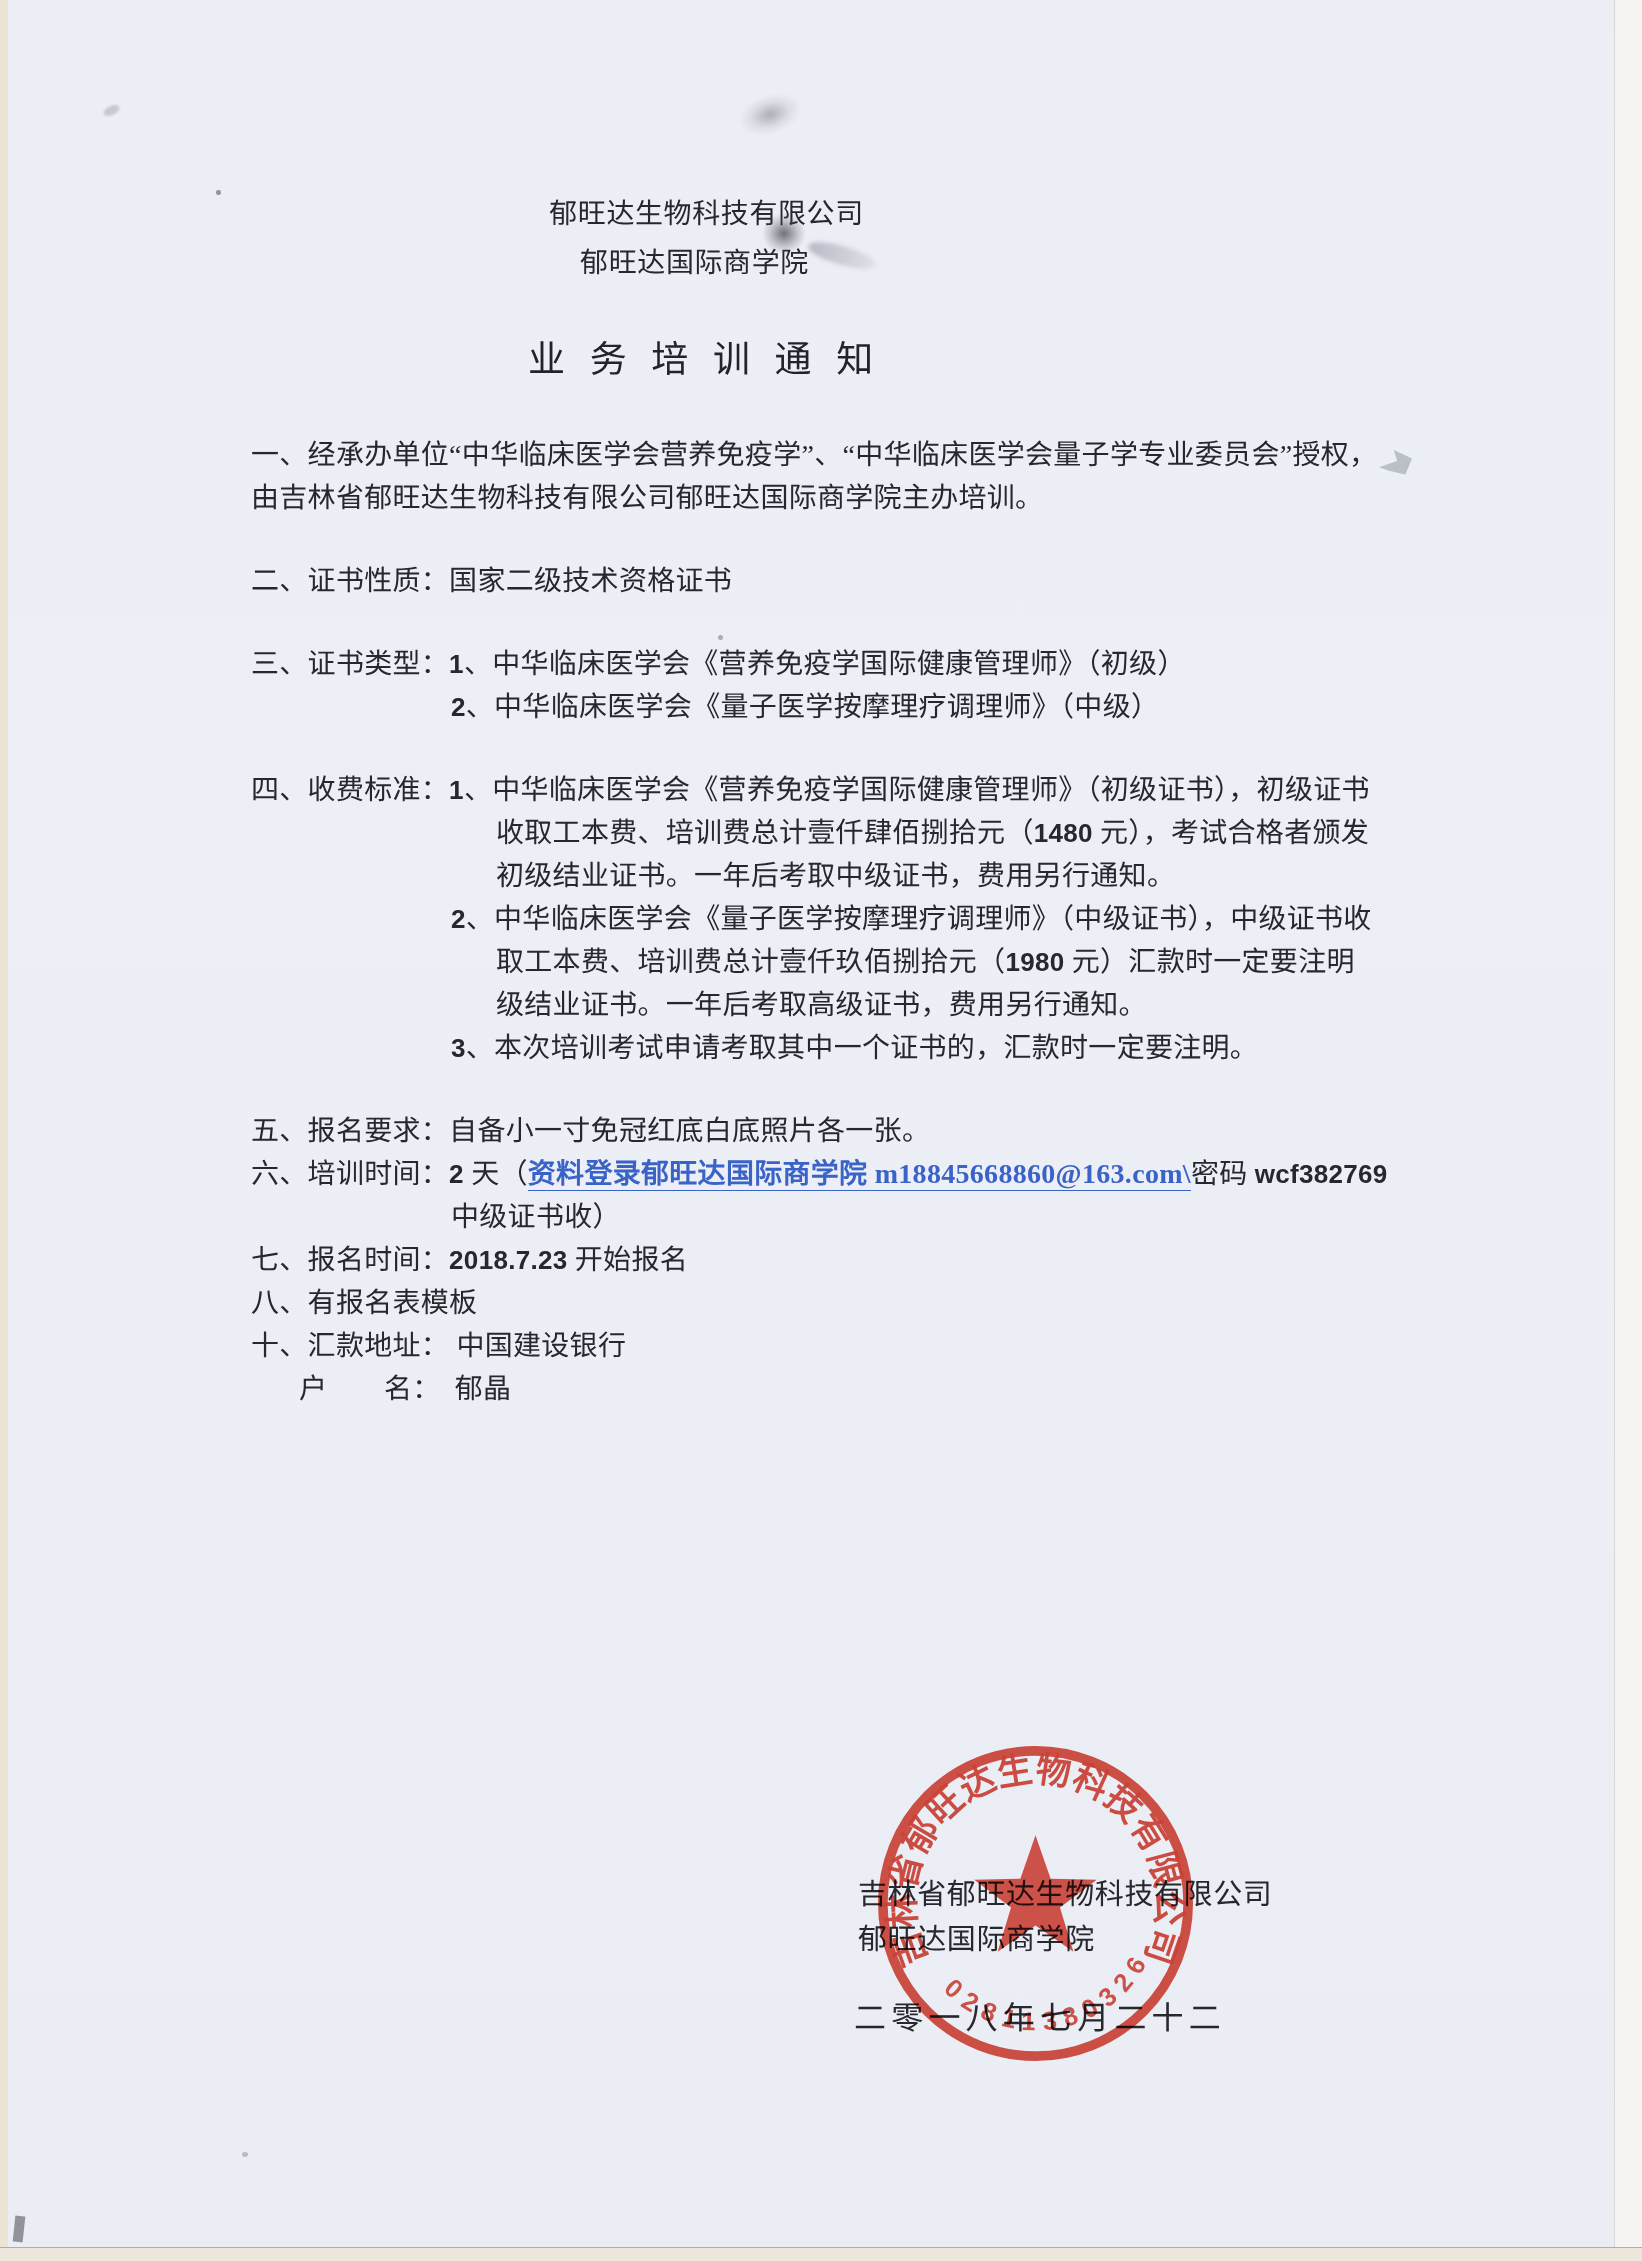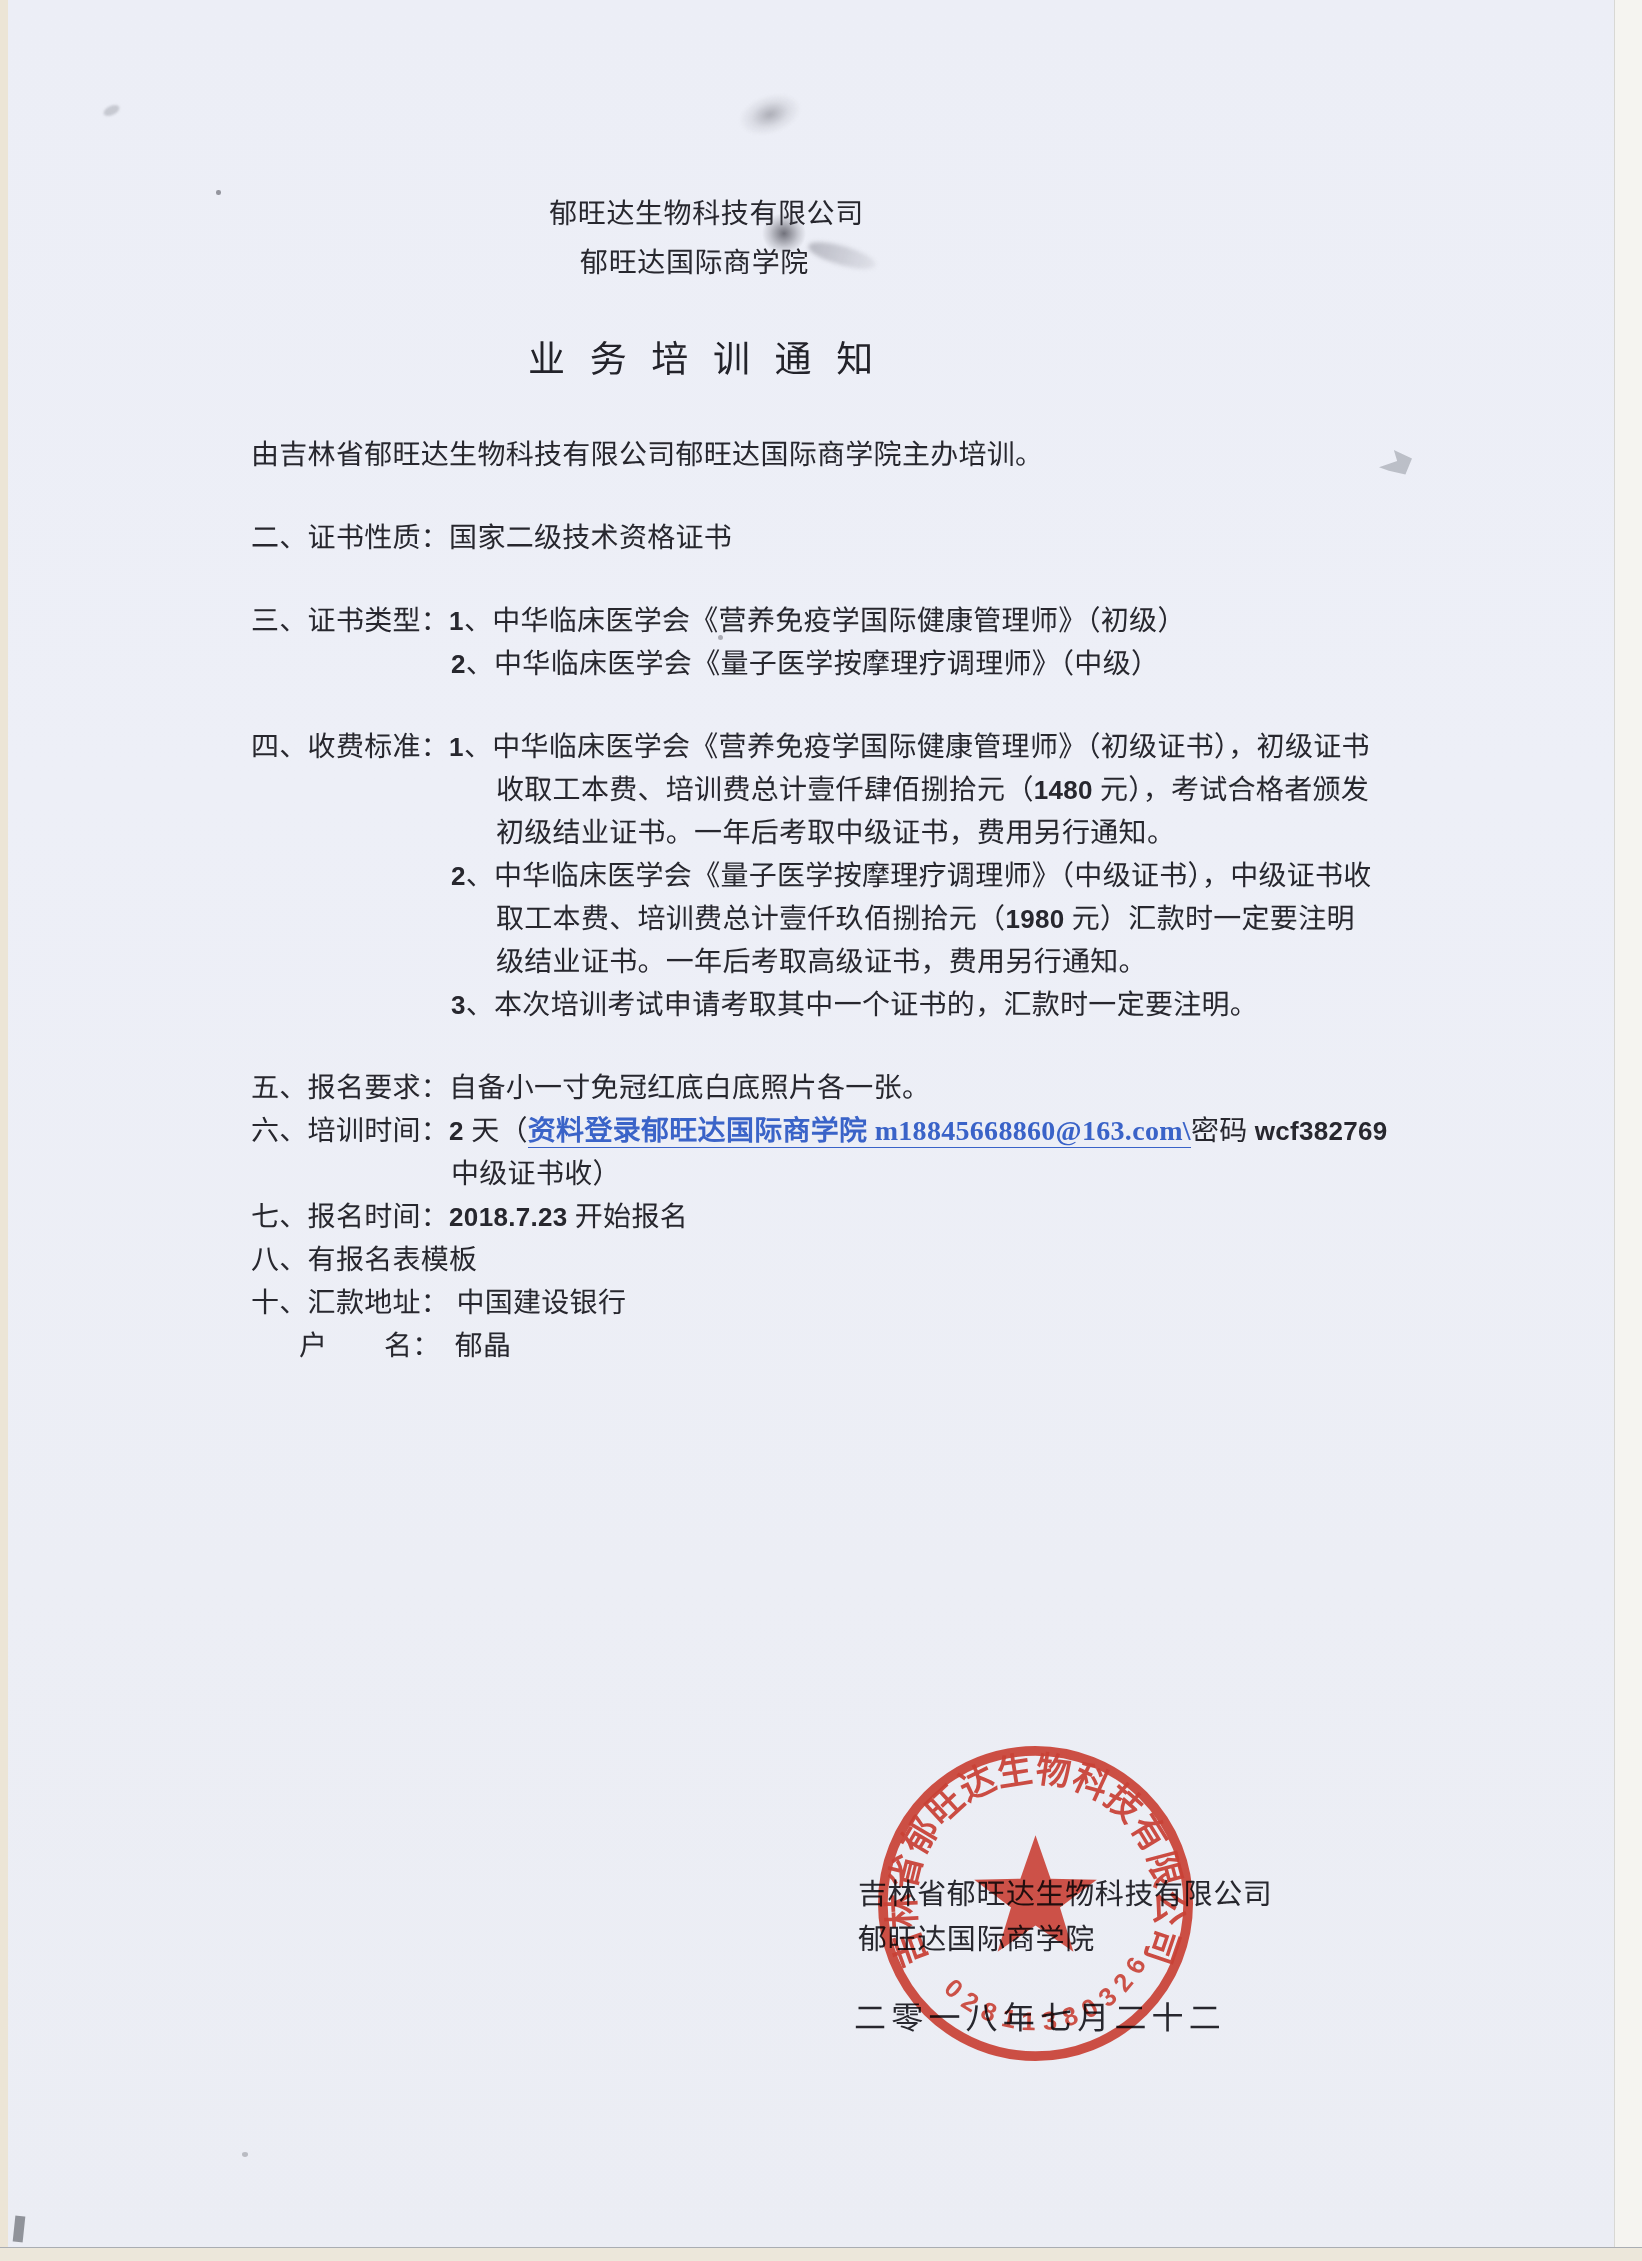--- a/index.html
+++ b/index.html
@@ -61,20 +61,21 @@
 <body>
 
 <div class="paper">
 
   <div class="hline header-line1">郁旺达生物科技有限公司</div>
   <div class="hline header-line2">郁旺达国际商学院</div>
 
   <div class="hline doc-title">业 务 培 训 通 知</div>
 
   <div class="doc-body" id="body-lines">
+      <div class="line" style="margin-left: 0px;"><span>一、经承办单位“中华临床医学会营养免疫学”、“中华临床医学会量子学专业委员会”授权，</span></div>
       <div class="line" style="margin-left: 0px;"><span>由吉林省郁旺达生物科技有限公司郁旺达国际商学院主办培训。</span></div>
       <div class="line para-start" style="margin-left: 0px;"><span>二、证书性质：国家二级技术资格证书</span></div>
       <div class="line para-start" style="margin-left: 0px;"><span>三、证书类型：</span><span class="seg-num">1</span><span>、中华临床医学会《营养免疫学国际健康管理师》（初级）</span></div>
       <div class="line" style="margin-left: 200px;"><span class="seg-num">2</span><span>、中华临床医学会《量子医学按摩理疗调理师》（中级）</span></div>
       <div class="line para-start" style="margin-left: 0px;"><span>四、收费标准：</span><span class="seg-num">1</span><span>、中华临床医学会《营养免疫学国际健康管理师》（初级证书），初级证书</span></div>
       <div class="line" style="margin-left: 245px;"><span>收取工本费、培训费总计壹仟肆佰捌拾元（</span><span class="seg-num">1480</span><span> 元），考试合格者颁发</span></div>
       <div class="line" style="margin-left: 245px;"><span>初级结业证书。一年后考取中级证书，费用另行通知。</span></div>
       <div class="line" style="margin-left: 200px;"><span class="seg-num">2</span><span>、中华临床医学会《量子医学按摩理疗调理师》（中级证书），中级证书收</span></div>
       <div class="line" style="margin-left: 245px;"><span>取工本费、培训费总计壹仟玖佰捌拾元（</span><span class="seg-num">1980</span><span> 元）汇款时一定要注明</span></div>
       <div class="line" style="margin-left: 245px;"><span>级结业证书。一年后考取高级证书，费用另行通知。</span></div>

